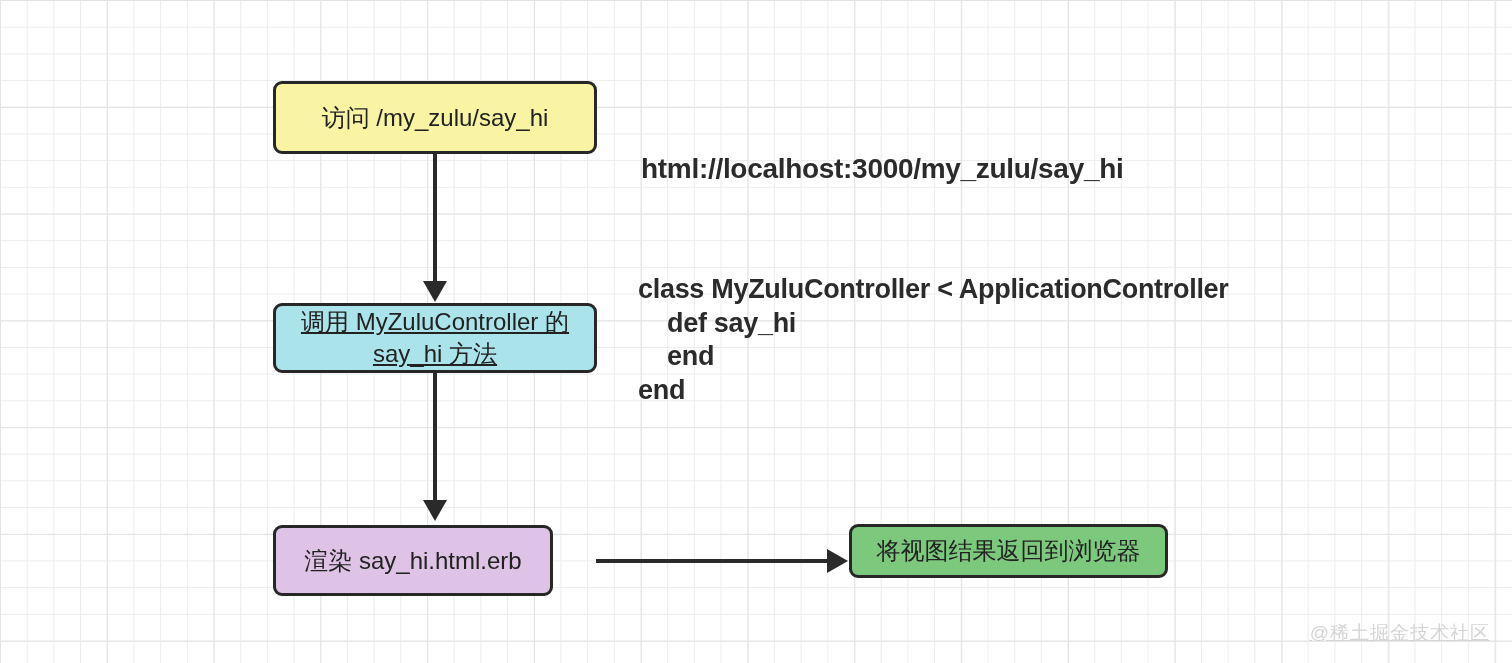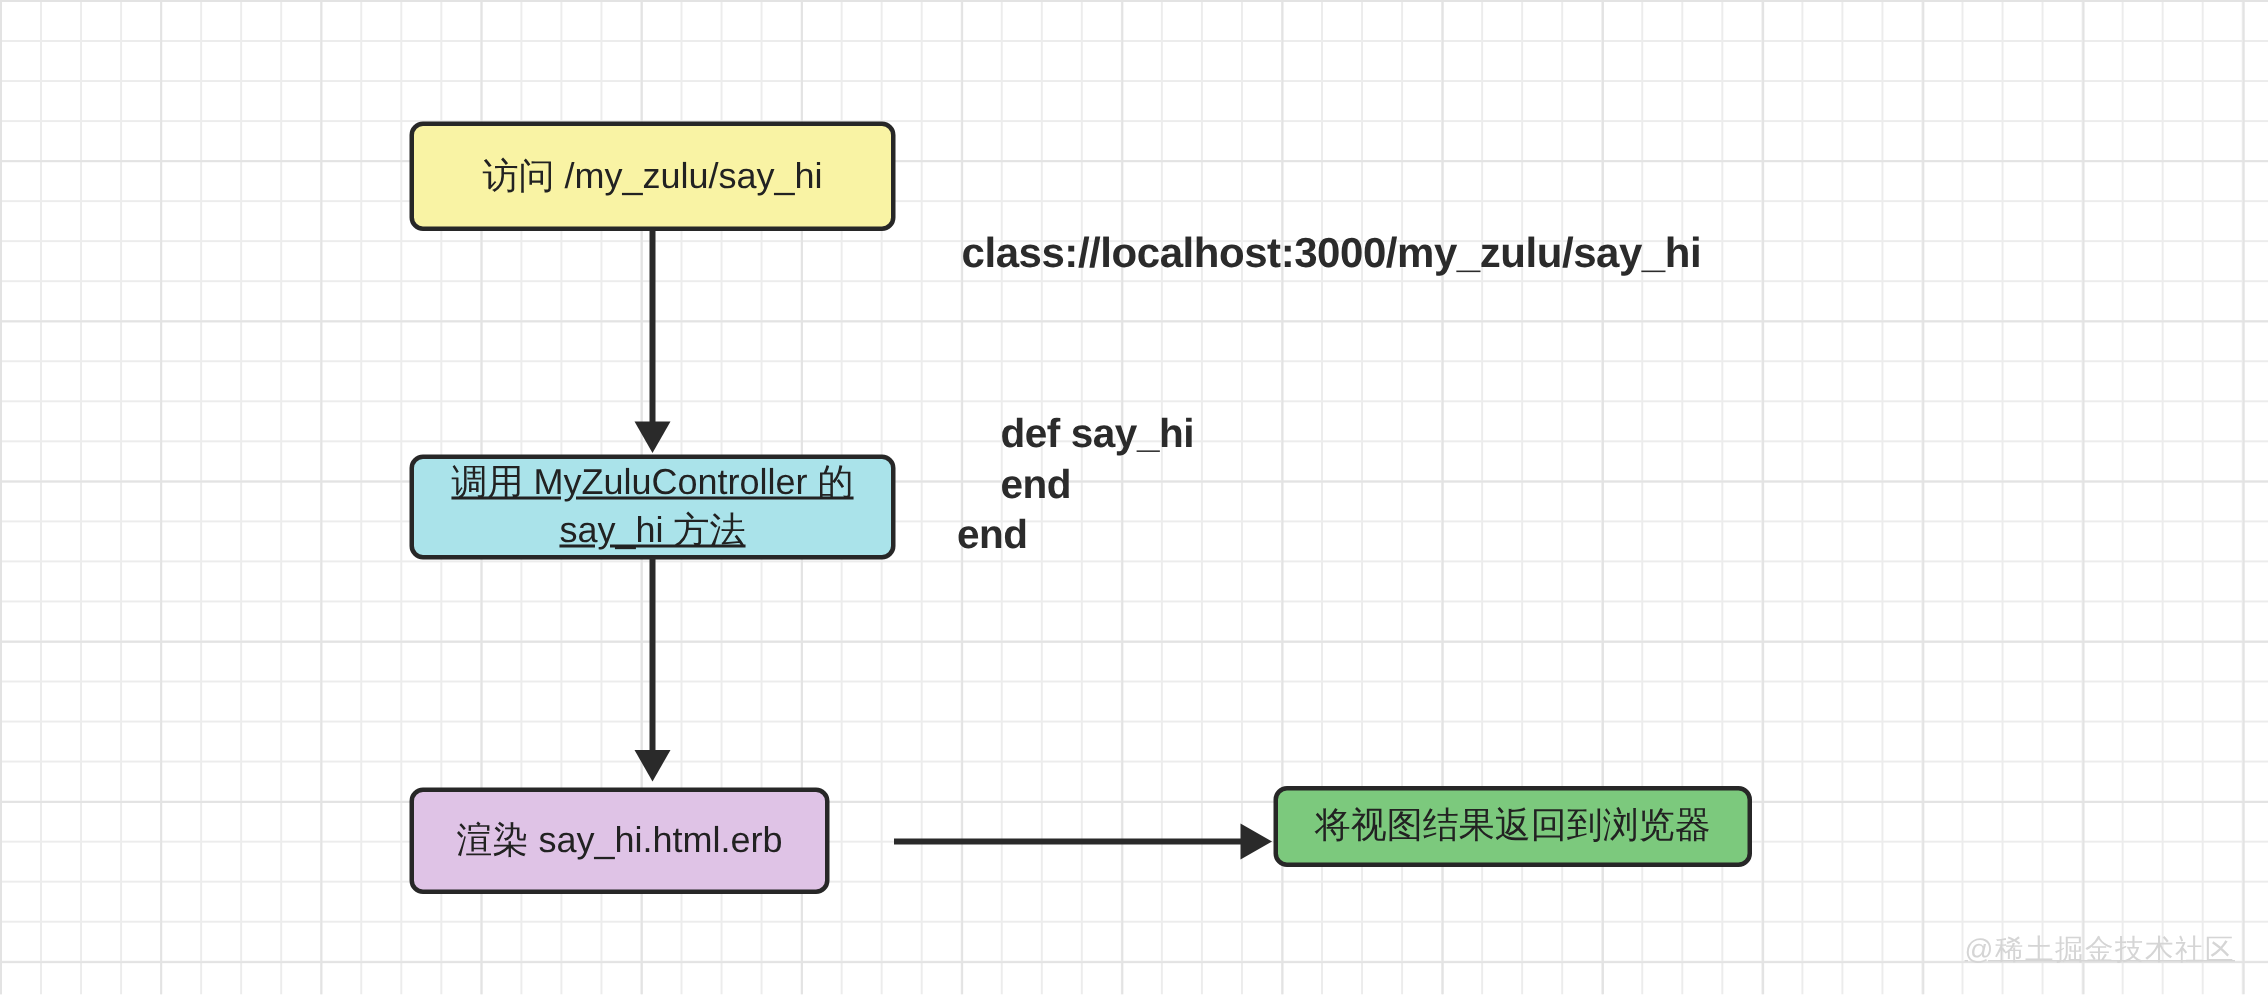--- a/index.html
+++ b/index.html
@@ -122,23 +122,24 @@
   <div>
     <div class="arrow-line-v a2-line"></div>
     <div class="arrow-head-down a2-head"></div>
   </div>
 
   <div>
     <div class="arrow-line-h a3-line"></div>
     <div class="arrow-head-right a3-head"></div>
   </div>
 
-  <div class="annotation-url">class://localhost:3000/my_zulu/say_hi</div>
+  <div class="annotation-url">html://localhost:3000/my_zulu/say_hi</div>
 
   <div class="annotation-code">
+    <div class="code-line">class MyZuluController &lt; ApplicationController</div>
     <div class="code-line indent">def say_hi</div>
     <div class="code-line indent">end</div>
     <div class="code-line">end</div>
   </div>
 
   <div class="watermark">@稀土掘金技术社区</div>
 
 </div>
 
 </body></html>

